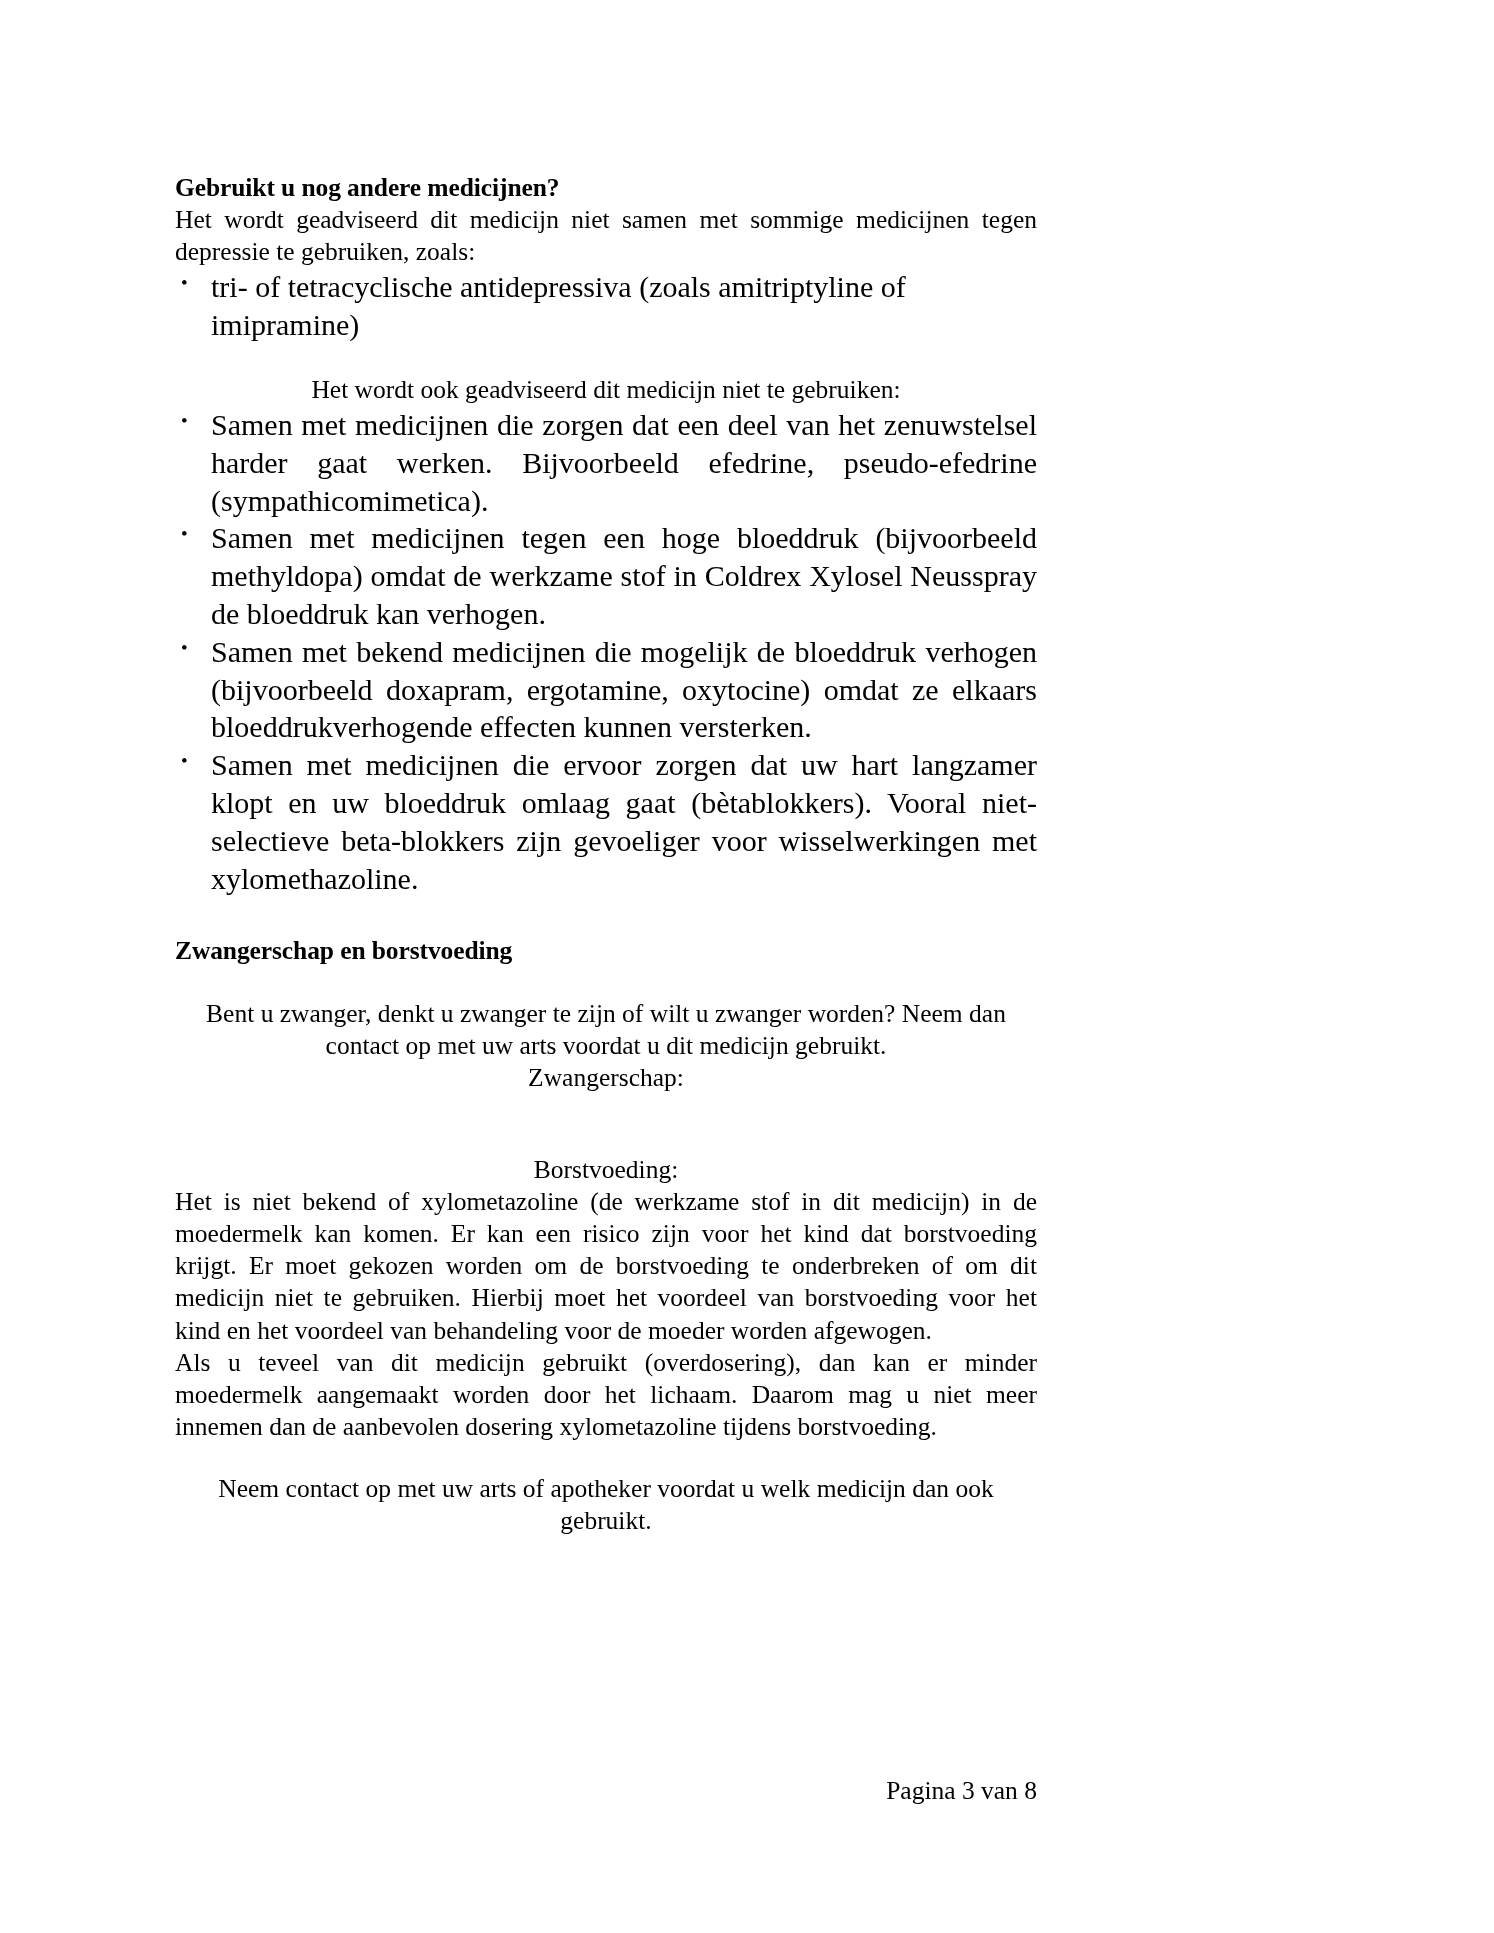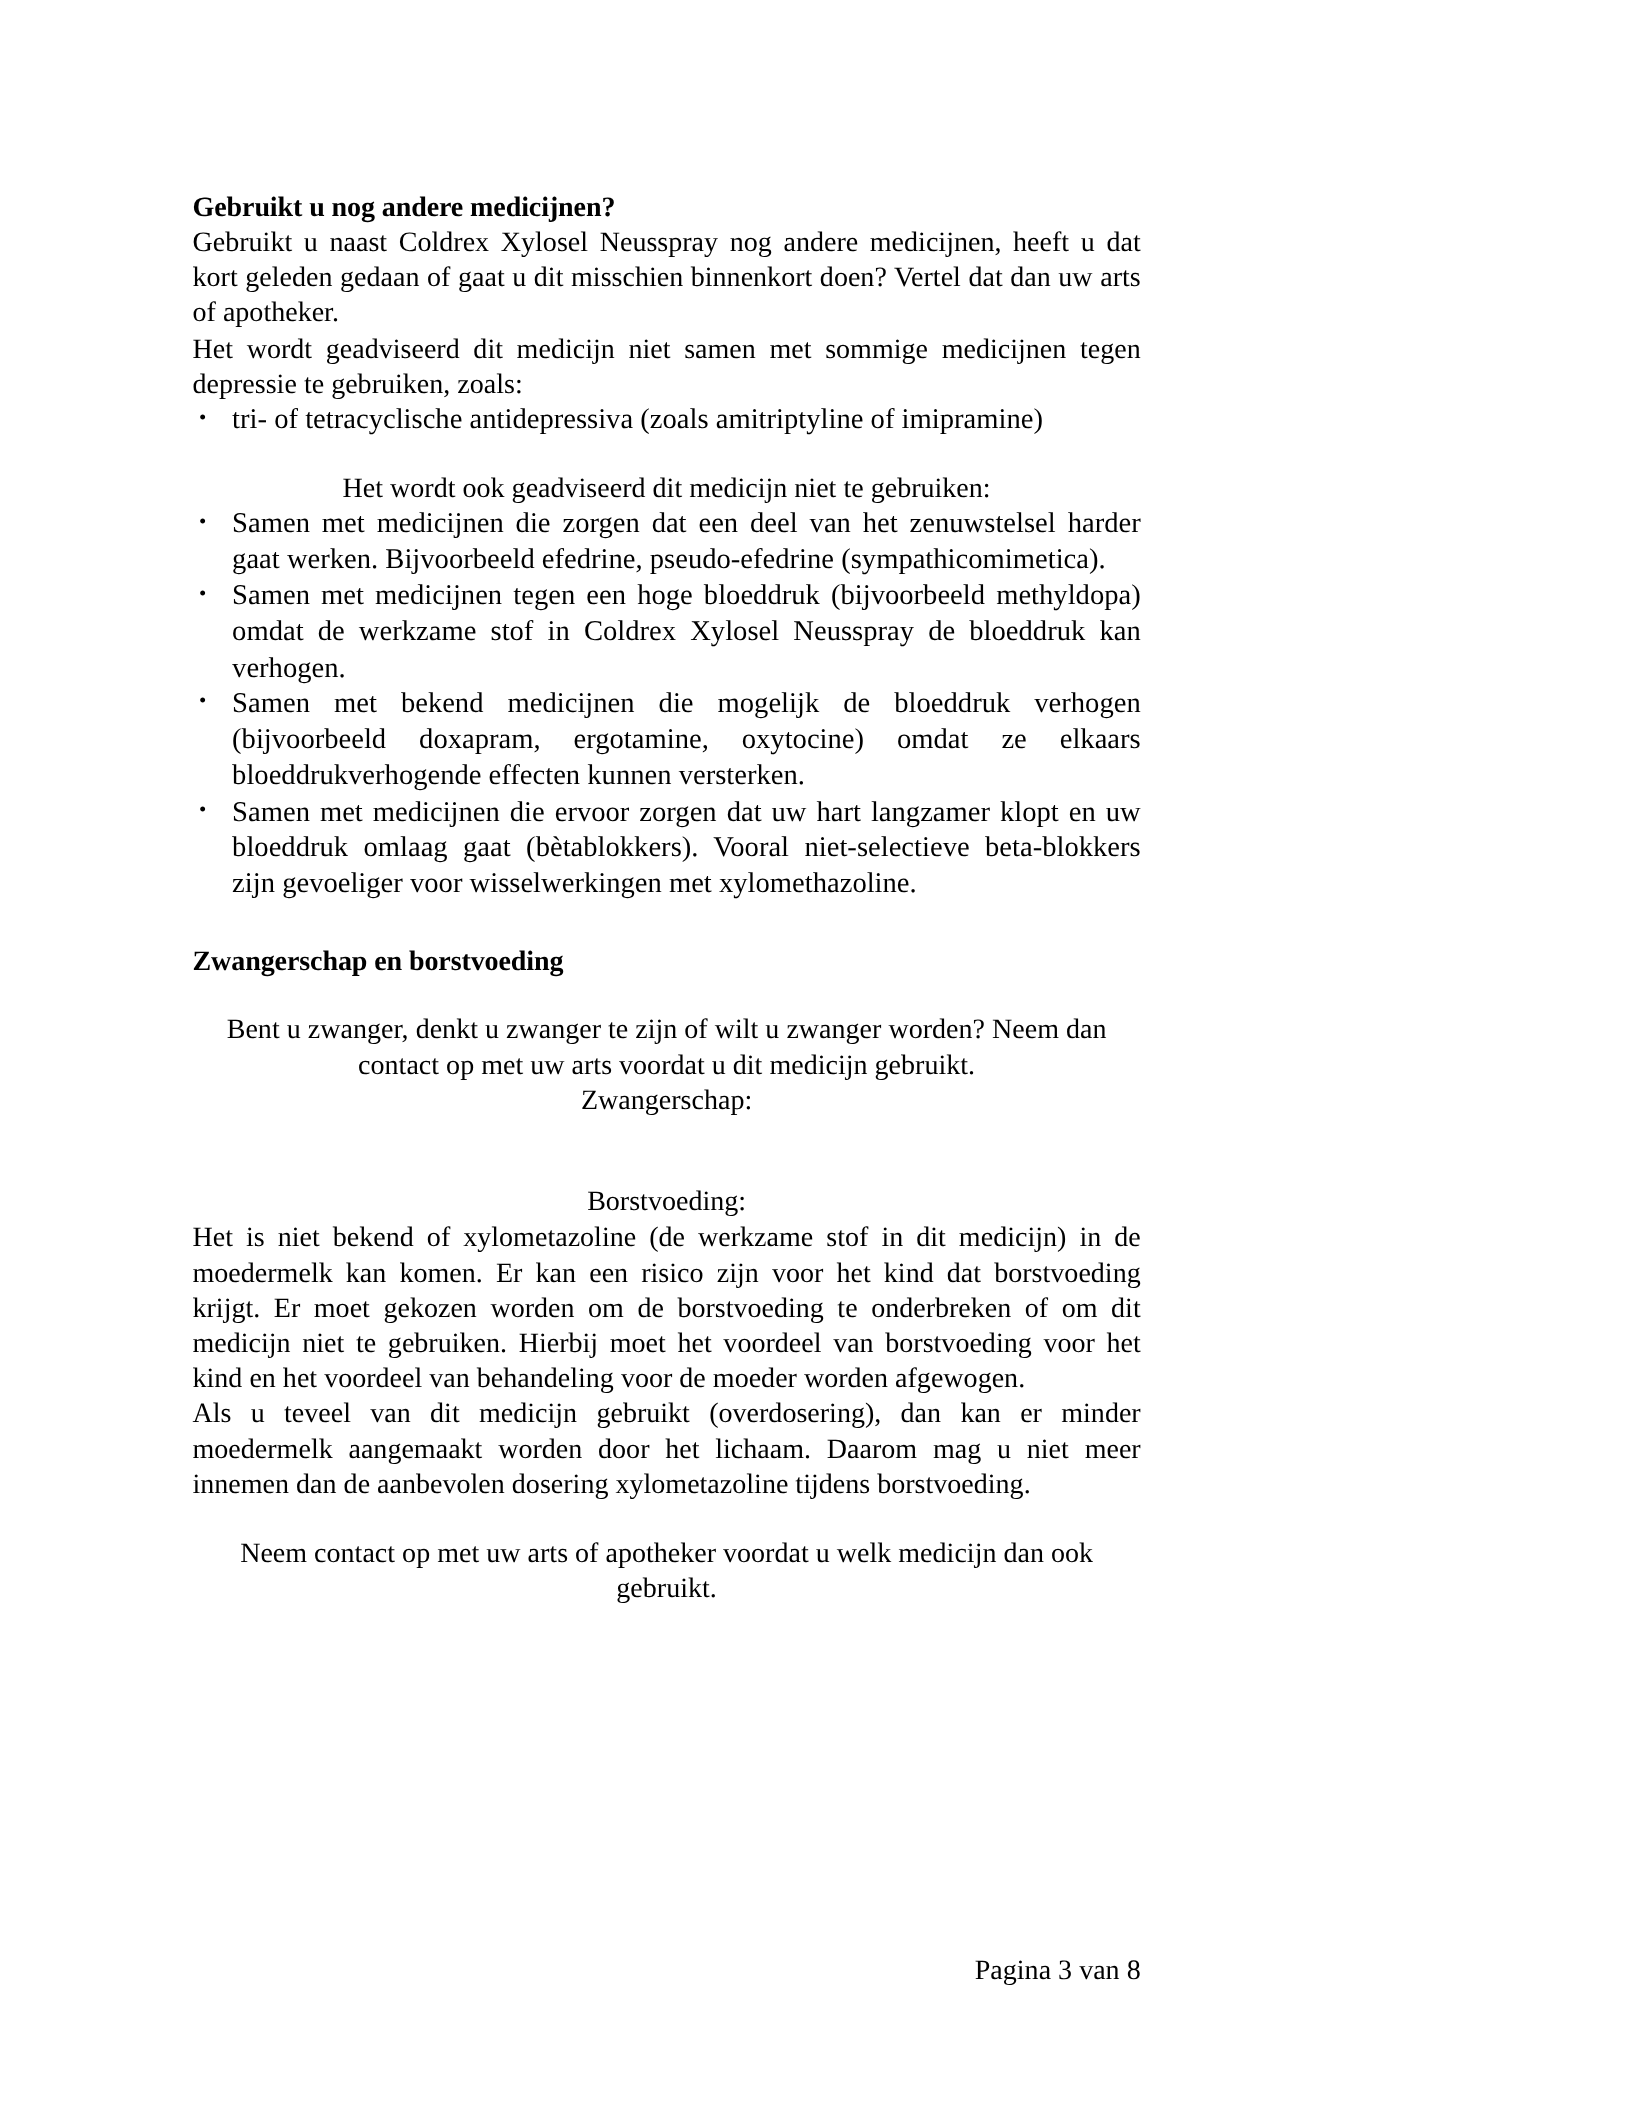--- a/index.html
+++ b/index.html
@@ -44,21 +44,21 @@
   p.para.left {
     text-align: center;
   }
   ul.bullets {
     list-style: none;
     margin: 0;
     padding: 0;
   }
   ul.bullets li {
     position: relative;
-    font-size: 26px;
+    font-size: 30px;
     line-height: 1.26;
     padding-left: 36px;
     text-align: justify;
     text-justify: inter-word;
     margin: 0;
   }
   ul.bullets li.no-justify {
     text-align: left;
   }
   ul.bullets li::before {
@@ -83,21 +83,20 @@
 </style>
 </head>
 <body>
 
 <div class="page">
 
   <div class="content">
 
     <h2 class="heading">Gebruikt u nog andere medicijnen?</h2>
 
-    <p class="para">Gebruikt u naast Coldrex Xylosel Neusspray nog andere medicijnen, heeft u dat kort geleden gedaan of gaat u dit misschien binnenkort doen? Vertel dat dan uw arts of apotheker.</p>
 
     <p class="para">Het wordt geadviseerd dit medicijn niet samen met sommige medicijnen tegen depressie te gebruiken, zoals:</p>
 
     <ul class="bullets">
       <li class="no-justify">tri- of tetracyclische antidepressiva (zoals amitriptyline of imipramine)</li>
     </ul>
 
     <div class="gap-md"></div>
 
     <p class="para left">Het wordt ook geadviseerd dit medicijn niet te gebruiken:</p>

